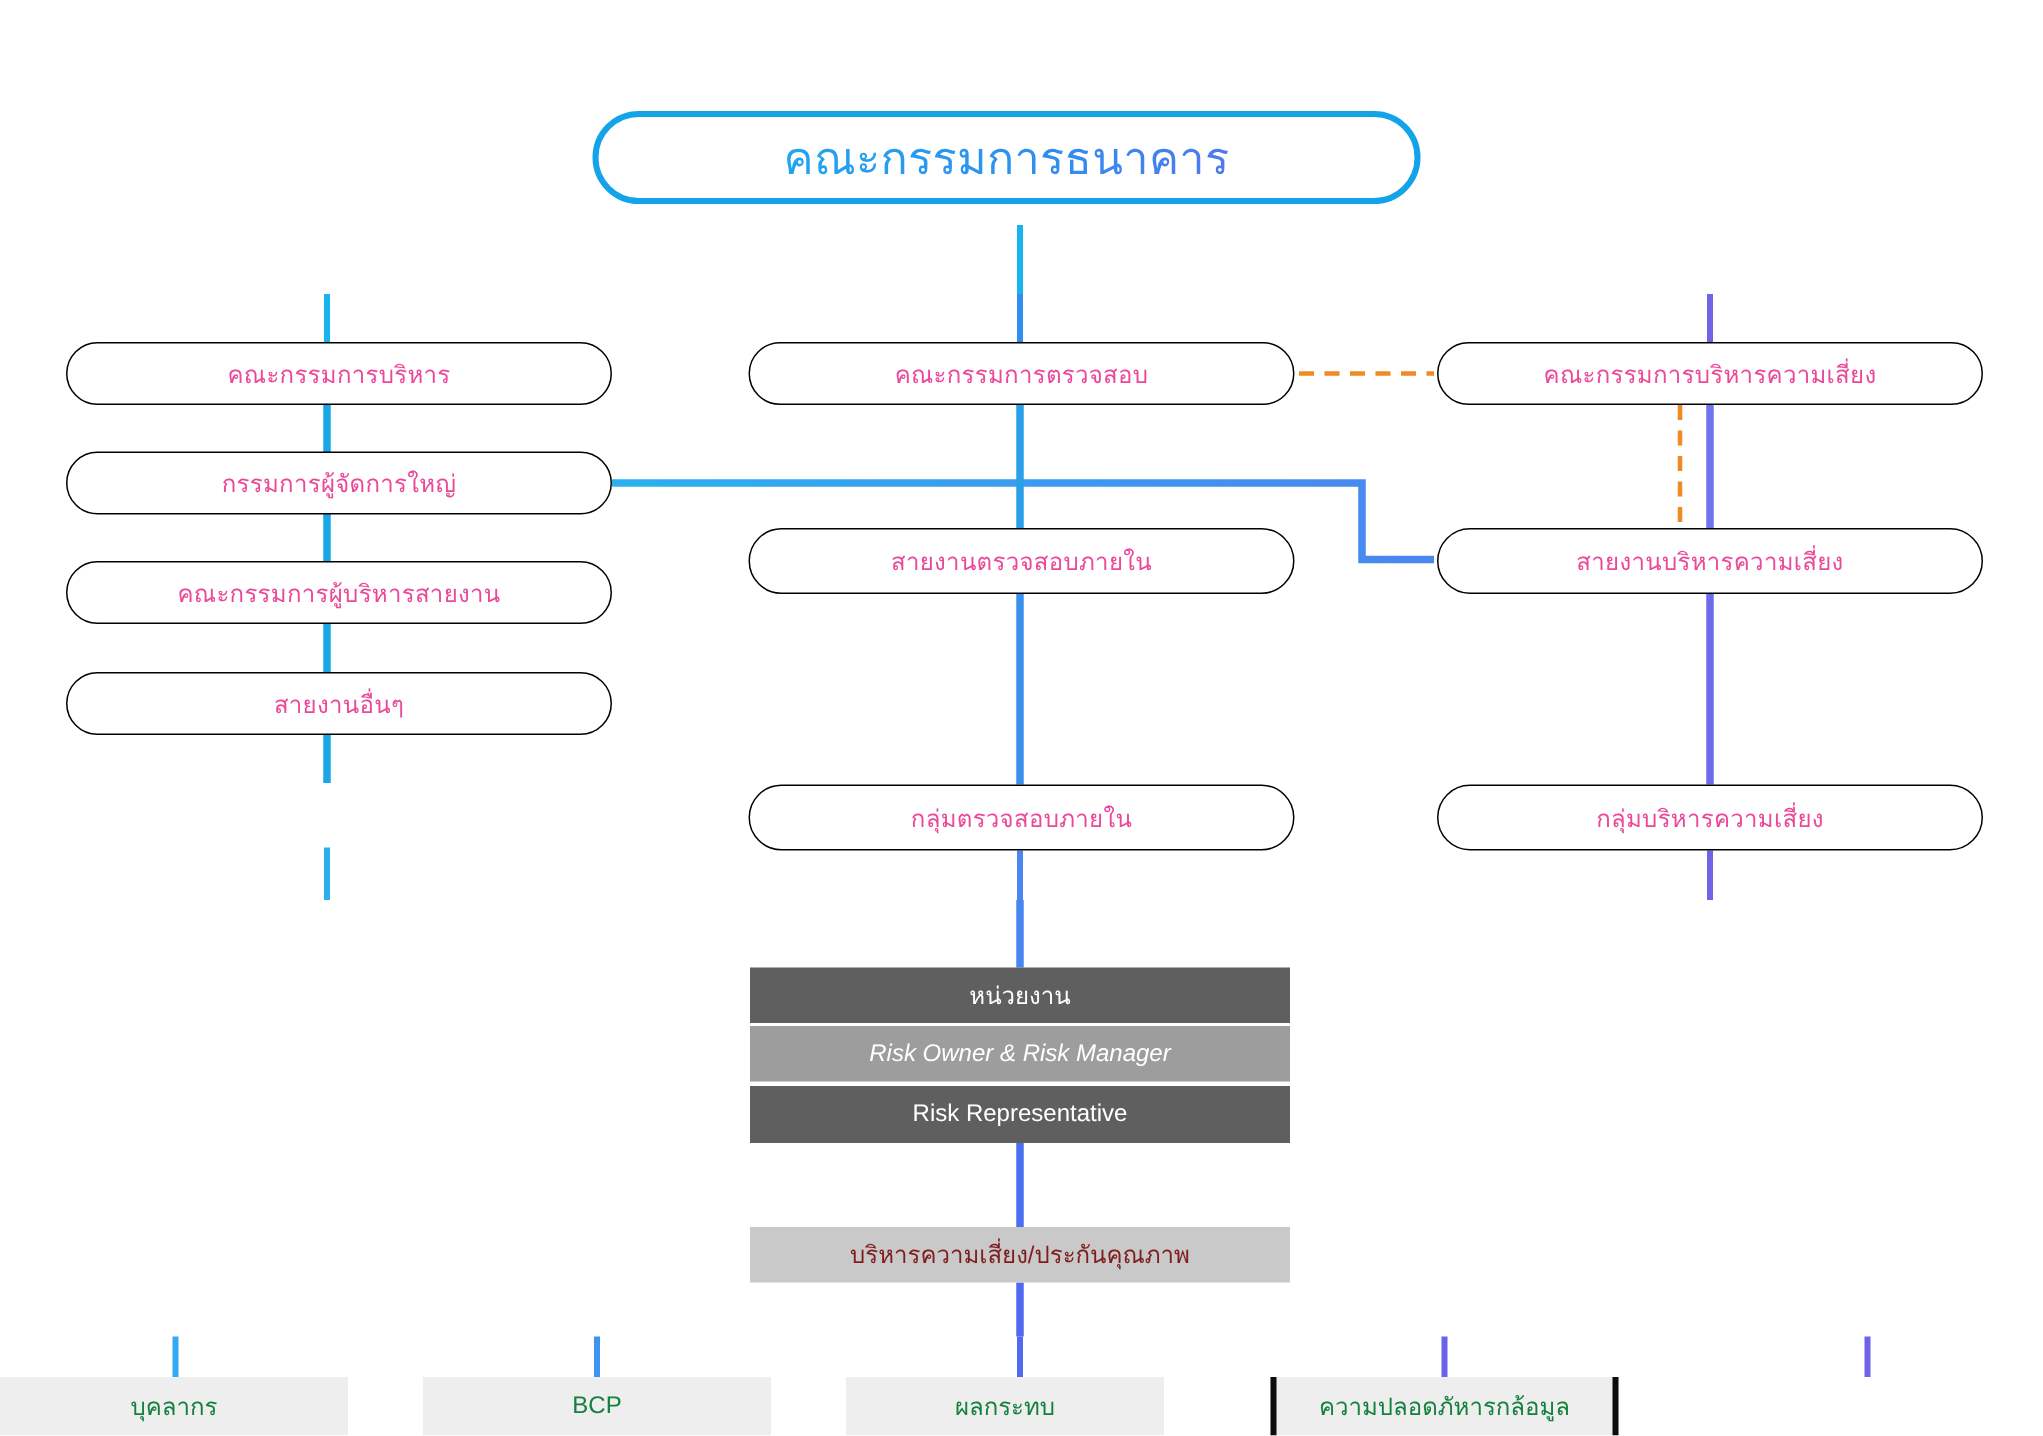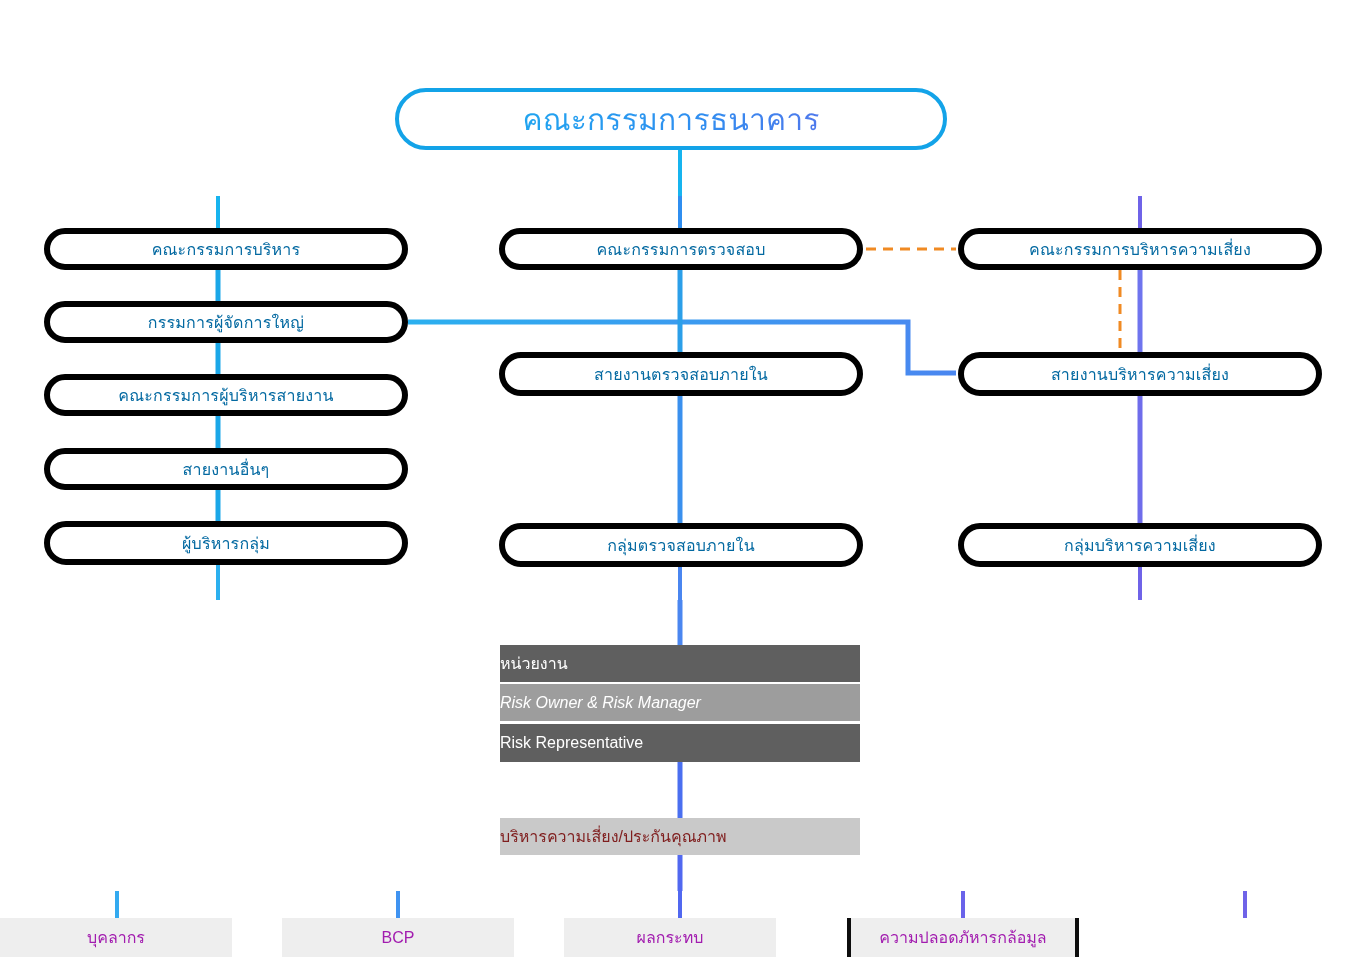--- a/index.html
+++ b/index.html
@@ -8,56 +8,56 @@
     width:1362px;height:957px;overflow:hidden;
   }
   #stage{position:relative;width:1362px;height:957px;background:#fff;}
   #wires{position:absolute;left:0;top:0;width:1362px;height:957px;pointer-events:none;}
 
   
   .pill{
     position:absolute;
     box-sizing:border-box;
     background:#ffffff;
-    border:6px solid #000000;
+    border:1px solid #000000;
     border-radius:999px;
     display:flex;align-items:center;justify-content:center;
-    color:#0369a1;
+    color:#ec4899;
     font-size:16px;
     letter-spacing:.2px;
     z-index:5;
   }
   .pill.root{
     border-width:4px;
     border-color:#13a3e8;
     font-size:30px;
     background:
       linear-gradient(90deg,#17b4ef 0%, #2f8ef0 55%, #6f63e8 100%);
     -webkit-background-clip:text;
     background-clip:text;
     color:transparent;
     -webkit-text-fill-color:transparent;
   }
 
   
   .bar{
     position:absolute;box-sizing:border-box;
-    display:flex;align-items:center;
+    display:flex;align-items:center;justify-content:center;
     color:#ffffff;font-size:16px;z-index:5;
   }
   .bar.dark{background:#5f5f5f;}
   .bar.mid{background:#9d9d9d;}
   .bar.light{background:#c9c9c9;color:#7f1d1d;}
 
   
   .chip{
     position:absolute;box-sizing:border-box;
     background:#eeeeee;
     display:flex;align-items:center;justify-content:center;
-    color:#a21caf;font-size:16px;z-index:5;
+    color:#15803d;font-size:16px;z-index:5;
   }
   .chip.selected{
     border-left:4px solid #0d0d0d;
     border-right:4px solid #0d0d0d;
   }
 </style>
 </head>
 <body>
 
 <div id="stage">
@@ -140,21 +140,21 @@
     <g>
       <line x1="117" y1="891" x2="1245" y2="891" stroke="url(#gBot)" stroke-width="4"></line>
       <line x1="117" y1="891" x2="117" y2="918" stroke="#33aaf0" stroke-width="4"></line>
       <line x1="398" y1="891" x2="398" y2="918" stroke="#3f93f1" stroke-width="4"></line>
       <line x1="680" y1="891" x2="680" y2="918" stroke="#5168f0" stroke-width="4"></line>
       <line x1="963" y1="891" x2="963" y2="918" stroke="#6a63ea" stroke-width="4"></line>
       <line x1="1245" y1="891" x2="1245" y2="918" stroke="#6f63e8" stroke-width="4"></line>
     </g>
   </svg>
 
-  <div class="pill root" style="left:395px;top:88px;width:552px;height:62px;">
+  <div class="pill root" style="left:395px;top:74px;width:552px;height:62px;">
     <span>คณะกรรมการธนาคาร</span>
   </div>
 
   <div class="pill" style="left:44px;top:228px;width:364px;height:42px;">
     <span>คณะกรรมการบริหาร</span>
   </div>
   <div class="pill" style="left:499px;top:228px;width:364px;height:42px;">
     <span>คณะกรรมการตรวจสอบ</span>
   </div>
   <div class="pill" style="left:958px;top:228px;width:364px;height:42px;">
@@ -163,23 +163,20 @@
 
   <div class="pill" style="left:44px;top:301px;width:364px;height:42px;">
     <span>กรรมการผู้จัดการใหญ่</span>
   </div>
   <div class="pill" style="left:44px;top:374px;width:364px;height:42px;">
     <span>คณะกรรมการผู้บริหารสายงาน</span>
   </div>
   <div class="pill" style="left:44px;top:448px;width:364px;height:42px;">
     <span>สายงานอื่นๆ</span>
   </div>
-  <div class="pill" style="left:44px;top:521px;width:364px;height:44px;">
-    <span>ผู้บริหารกลุ่ม</span>
-  </div>
 
   <div class="pill" style="left:499px;top:352px;width:364px;height:44px;">
     <span>สายงานตรวจสอบภายใน</span>
   </div>
   <div class="pill" style="left:499px;top:523px;width:364px;height:44px;">
     <span>กลุ่มตรวจสอบภายใน</span>
   </div>
 
   <div class="pill" style="left:958px;top:352px;width:364px;height:44px;">
     <span>สายงานบริหารความเสี่ยง</span>

